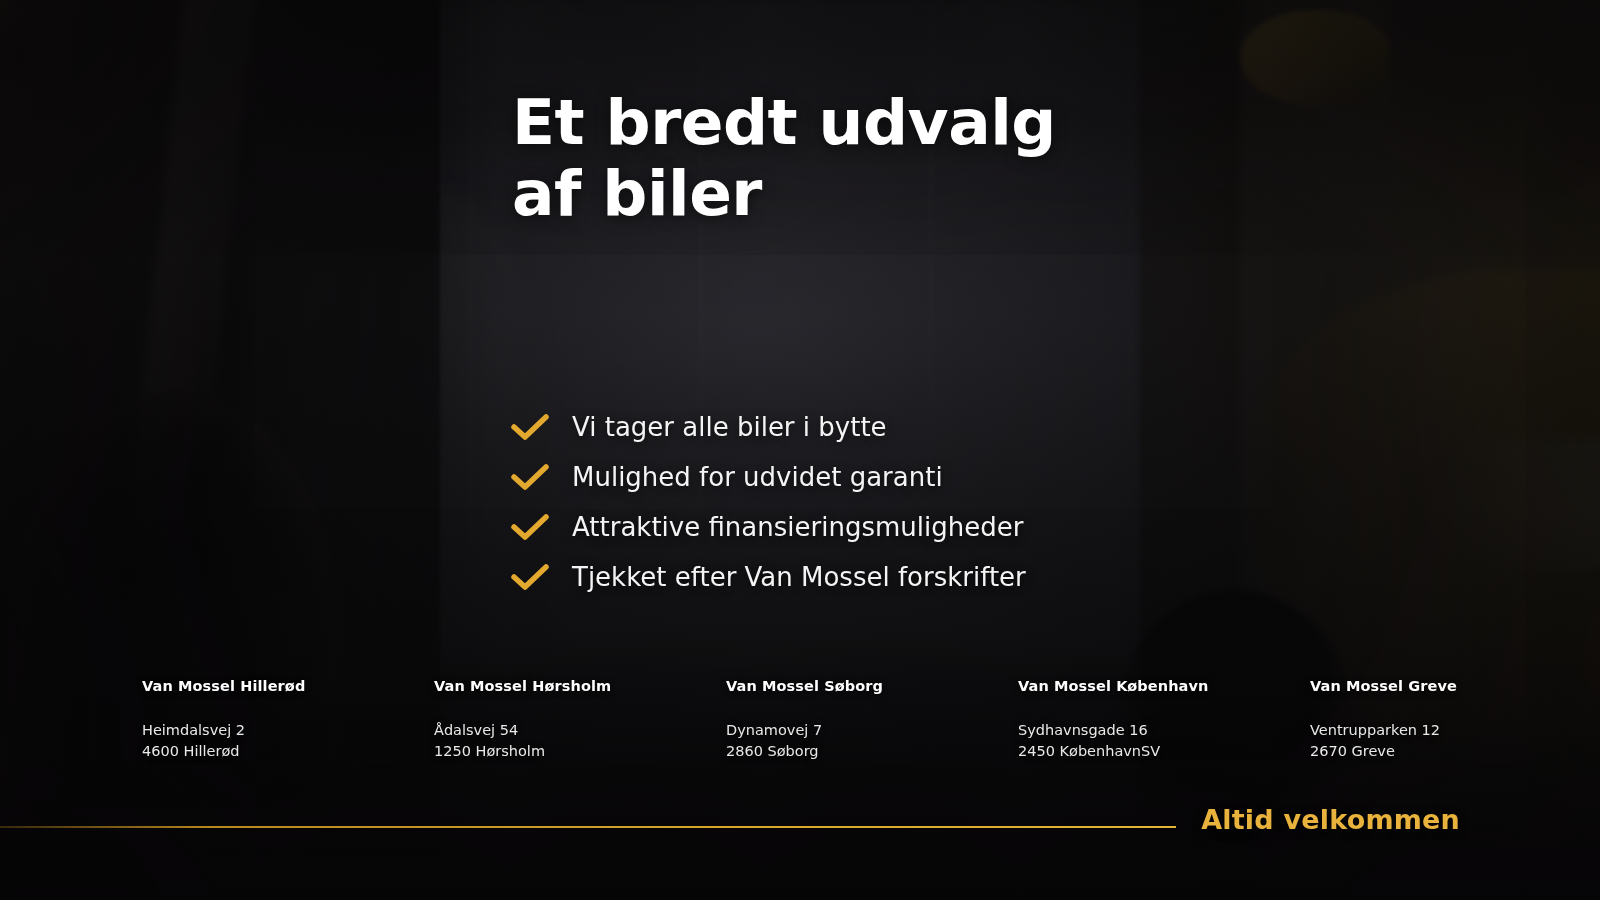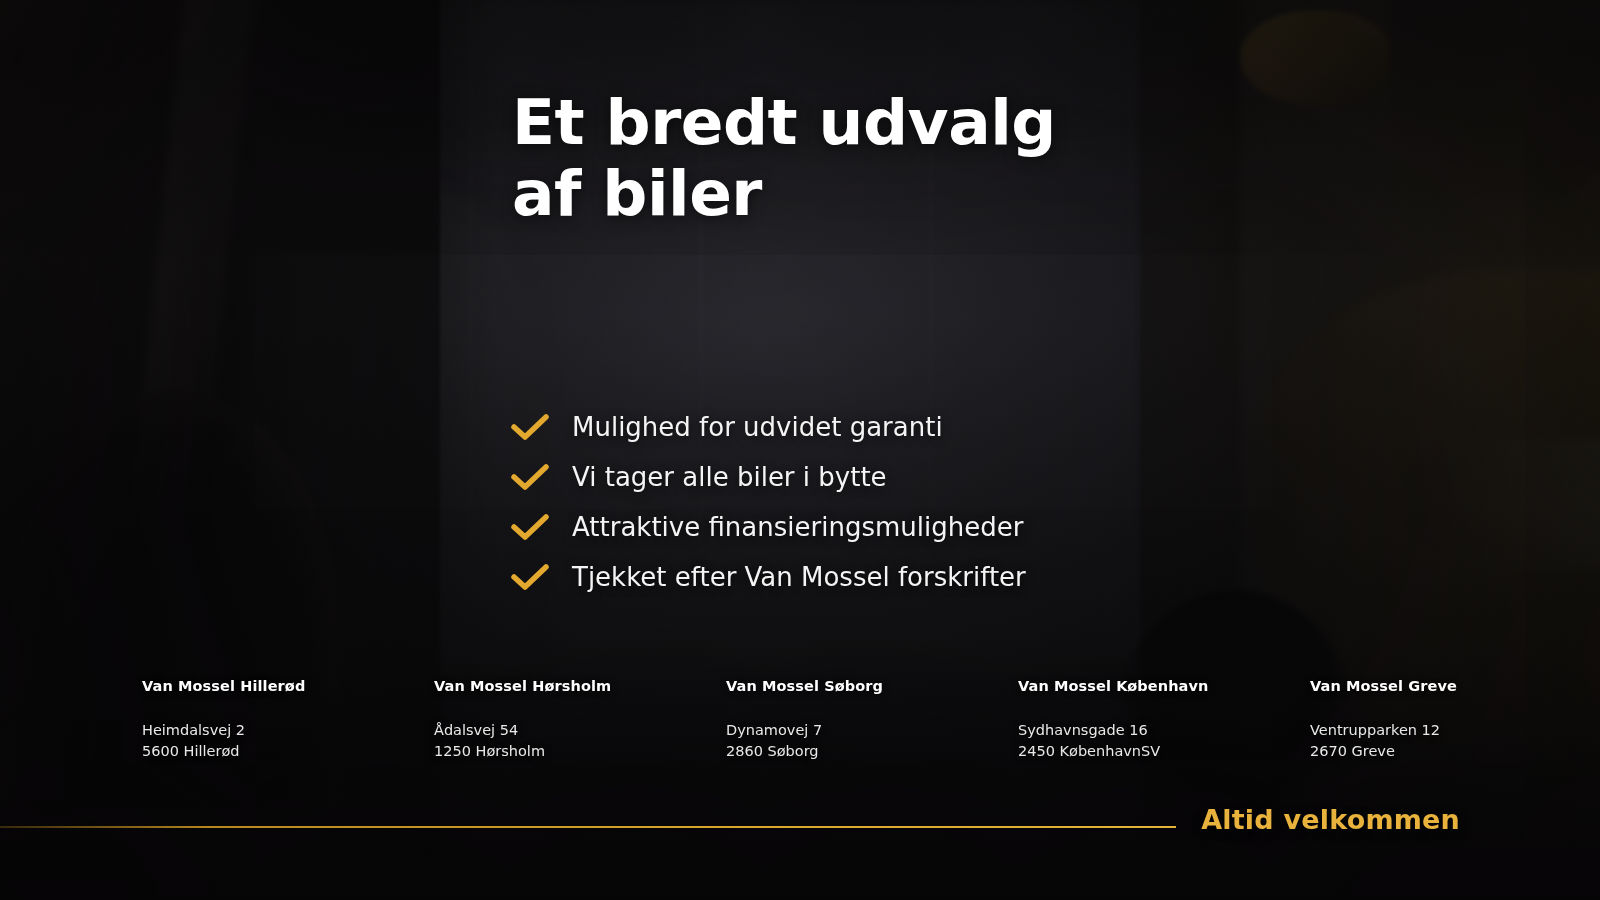--- a/index.html
+++ b/index.html
@@ -274,29 +274,29 @@
     </h1>
 
 
     <ul class="benefits">
       <li class="benefit">
         <span class="check">
           <svg viewBox="0 0 44 34" width="44" height="34" aria-hidden="true">
             <path d="M6 17 L17 27 L38 7" fill="none" stroke="#e3a82e" stroke-width="5.5" stroke-linecap="round" stroke-linejoin="round"></path>
           </svg>
         </span>
-        <span class="benefit-text">Mulighed for udvidet garanti</span>
+        <span class="benefit-text">Vi tager alle biler i bytte</span>
       </li>
       <li class="benefit">
         <span class="check">
           <svg viewBox="0 0 44 34" width="44" height="34" aria-hidden="true">
             <path d="M6 17 L17 27 L38 7" fill="none" stroke="#e3a82e" stroke-width="5.5" stroke-linecap="round" stroke-linejoin="round"></path>
           </svg>
         </span>
-        <span class="benefit-text">Vi tager alle biler i bytte</span>
+        <span class="benefit-text">Mulighed for udvidet garanti</span>
       </li>
       <li class="benefit">
         <span class="check">
           <svg viewBox="0 0 44 34" width="44" height="34" aria-hidden="true">
             <path d="M6 17 L17 27 L38 7" fill="none" stroke="#e3a82e" stroke-width="5.5" stroke-linecap="round" stroke-linejoin="round"></path>
           </svg>
         </span>
         <span class="benefit-text">Attraktive finansieringsmuligheder</span>
       </li>
       <li class="benefit">
@@ -306,21 +306,21 @@
           </svg>
         </span>
         <span class="benefit-text">Tjekket efter Van Mossel forskrifter</span>
       </li>
     </ul>
 
     <div class="locations">
       <div class="loc">
         <div class="loc-name">Van Mossel Hillerød</div>
         <div class="loc-street">Heimdalsvej 2</div>
-        <div class="loc-city">5600 Hillerød</div>
+        <div class="loc-city">4600 Hillerød</div>
       </div>
       <div class="loc">
         <div class="loc-name">Van Mossel Hørsholm</div>
         <div class="loc-street">Ådalsvej 54</div>
         <div class="loc-city">1250 Hørsholm</div>
       </div>
       <div class="loc">
         <div class="loc-name">Van Mossel Søborg</div>
         <div class="loc-street">Dynamovej 7</div>
         <div class="loc-city">2860 Søborg</div>

